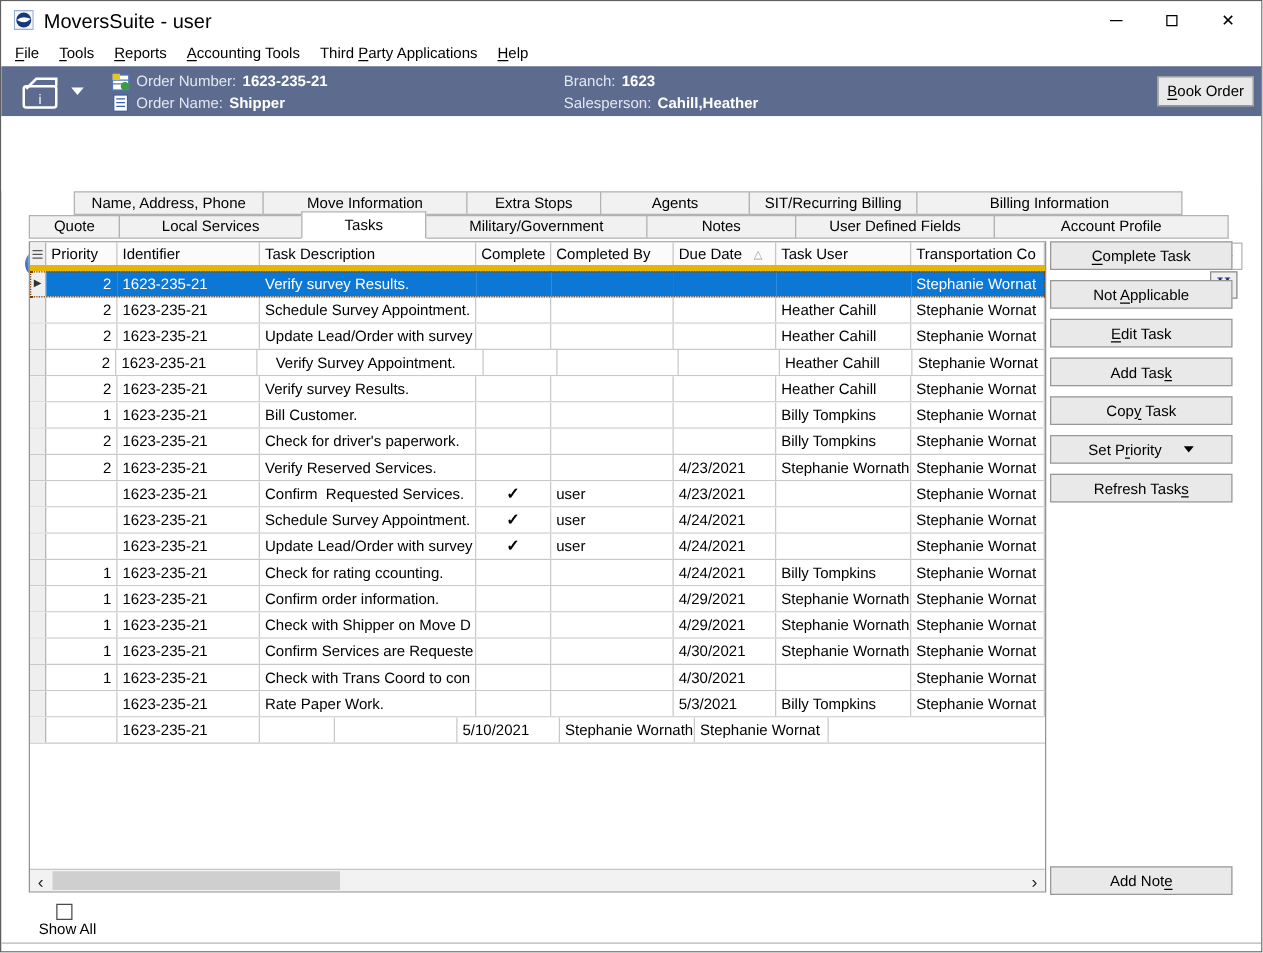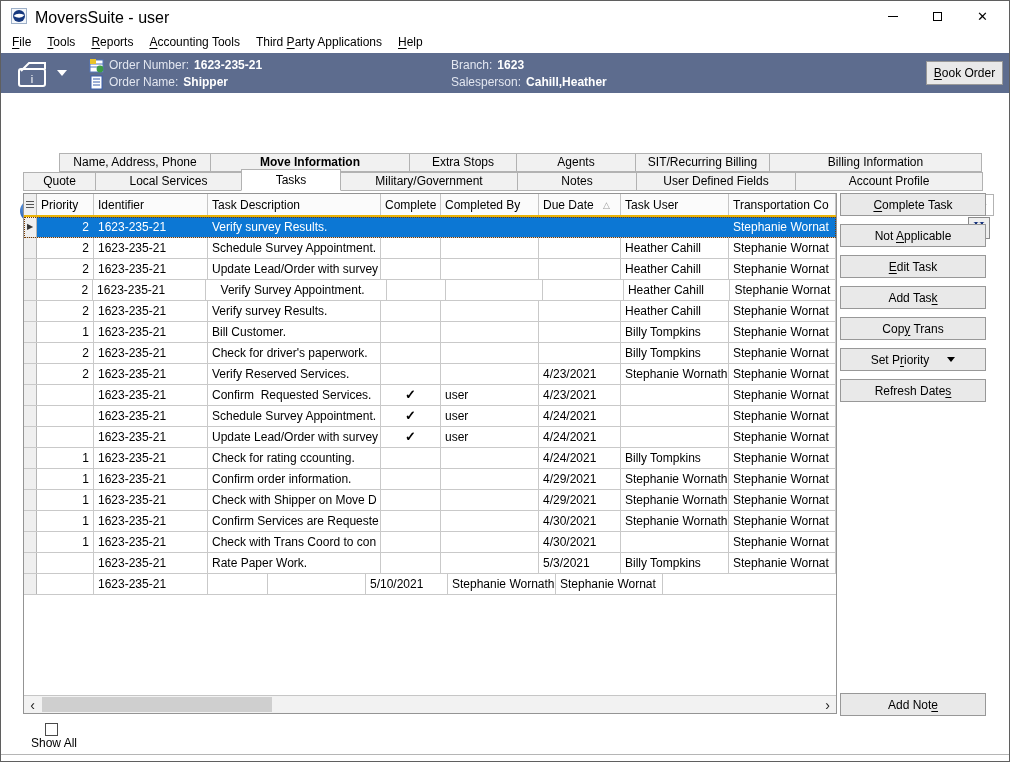--- a/index.html
+++ b/index.html
@@ -63,21 +63,21 @@
 
   
   .tabrow { position:absolute; display:flex; height:19px; }
   .tr-1 { left:58px; top:152px; } .tr-2 { left:22px; top:171px; }
   .tab { height:19px; line-height:17px; text-align:center; background:#f1f1f1; border:1px solid #b2b2b2; margin-left:-1px; cursor:default; }
   .tab:first-child { margin-left:0; }
   .tab.selected { background:#fff; height:22px; margin-top:-3px; line-height:20px; border-bottom:1px solid #fff; position:relative; z-index:3; }
 
   
   .grid { position:absolute; left:22px; top:192px; width:814px; height:521px; border:1px solid #949494; background:#fff; }
-  .g-hrow { display:flex; height:23px; border-bottom:2px solid #eab308; background:#fbfbfb; }
+  .g-hrow { display:flex; height:23px; border-bottom:5px solid #eab308; background:#fbfbfb; }
   .g-hcell { border-right:1px solid #c6c6c6; padding:0 4px; line-height:22px; white-space:pre; overflow:hidden; display:flex; align-items:center; }
   .g-corner { width:13px; border-right:1px solid #b5b5b5; background:#efefef; display:flex; align-items:center; justify-content:center; padding:0; }
   .list-icon { width:8px; height:1px; background:#555; box-shadow:0 3px 0 #555, 0 6px 0 #555; margin-top:-6px; }
   .sort { color:#9a9a9a; font-size:9px; margin-left:auto; padding-right:6px; }
   .g-row { display:flex; height:21px; border-bottom:1px solid #c9c9c9; background:#fff; }
   .g-cell { border-right:1px solid #c9c9c9; padding:0 4px; line-height:20px; white-space:pre; overflow:hidden; }
   .g-sel { width:13px; border-right:1px solid #b5b5b5; background:#efefef; padding:0; text-align:center; font-size:8px; line-height:20px; color:#333; }
   .c-pri { text-align:right; }
   .c-chk { text-align:center; font-weight:bold; font-size:13px; }
   .g-row.sel { outline:1px dotted #7a3c00; outline-offset:-1px; }
@@ -206,21 +206,21 @@
     <div class="mss-combo">
       <span>Booked</span>
       <span class="chev"></span>
     </div>
     <div class="ship-label">Shipment Status:</div>
     <div class="h-badge">H</div>
   </div>
 
   <div class="tabrow tr-1" id="tabrow1">
       <div class="tab" style="width: 152px;">Name, Address, Phone</div>
-      <div class="tab" style="width: 200px; font-weight: bold;">Move Information</div>
+      <div class="tab" style="width: 164px;">Move Information</div>
       <div class="tab" style="width: 108px;">Extra Stops</div>
       <div class="tab" style="width: 120px;">Agents</div>
       <div class="tab" style="width: 135px;">SIT/Recurring Billing</div>
       <div class="tab" style="width: 213px;">Billing Information</div>
     </div>
   <div class="tabrow tr-2" id="tabrow2">
       <div class="tab" style="width: 73px;">Quote</div>
       <div class="tab" style="width: 147px;">Local Services</div>
       <div class="tab selected" style="width: 100px;">Tasks</div>
       <div class="tab" style="width: 178px;">Military/Government</div>
@@ -454,28 +454,28 @@
       <button class="btn action-btn" style="top: 223px;">
         <span><span>Not </span><span class="ul">A</span><span>pplicable</span></span>
       </button>
       <button class="btn action-btn" style="top: 254px;">
         <span><span class="ul">E</span><span>dit Task</span></span>
       </button>
       <button class="btn action-btn" style="top: 285px;">
         <span><span>Add Tas</span><span class="ul">k</span></span>
       </button>
       <button class="btn action-btn" style="top: 316px;">
-        <span><span>Cop</span><span class="ul">y</span><span> Trans</span></span>
+        <span><span>Cop</span><span class="ul">y</span><span> Task</span></span>
       </button>
       <button class="btn action-btn" style="top: 347px;">
         <span><span>Set P</span><span class="ul">r</span><span>iority</span></span>
         <span class="dd-tri" style="margin-left: 18px;"></span>
       </button>
       <button class="btn action-btn" style="top: 378px;">
-        <span><span>Refresh Date</span><span class="ul">s</span></span>
+        <span><span>Refresh Task</span><span class="ul">s</span></span>
       </button>
     </div>
   <button class="btn action-btn" style="top:692px">
       <span>Add Not</span>
       <span class="ul">e</span>
     </button>
 
   <div class="showall">
     <span class="chk-box"></span>
     <span class="chk-lbl">Show All</span>

